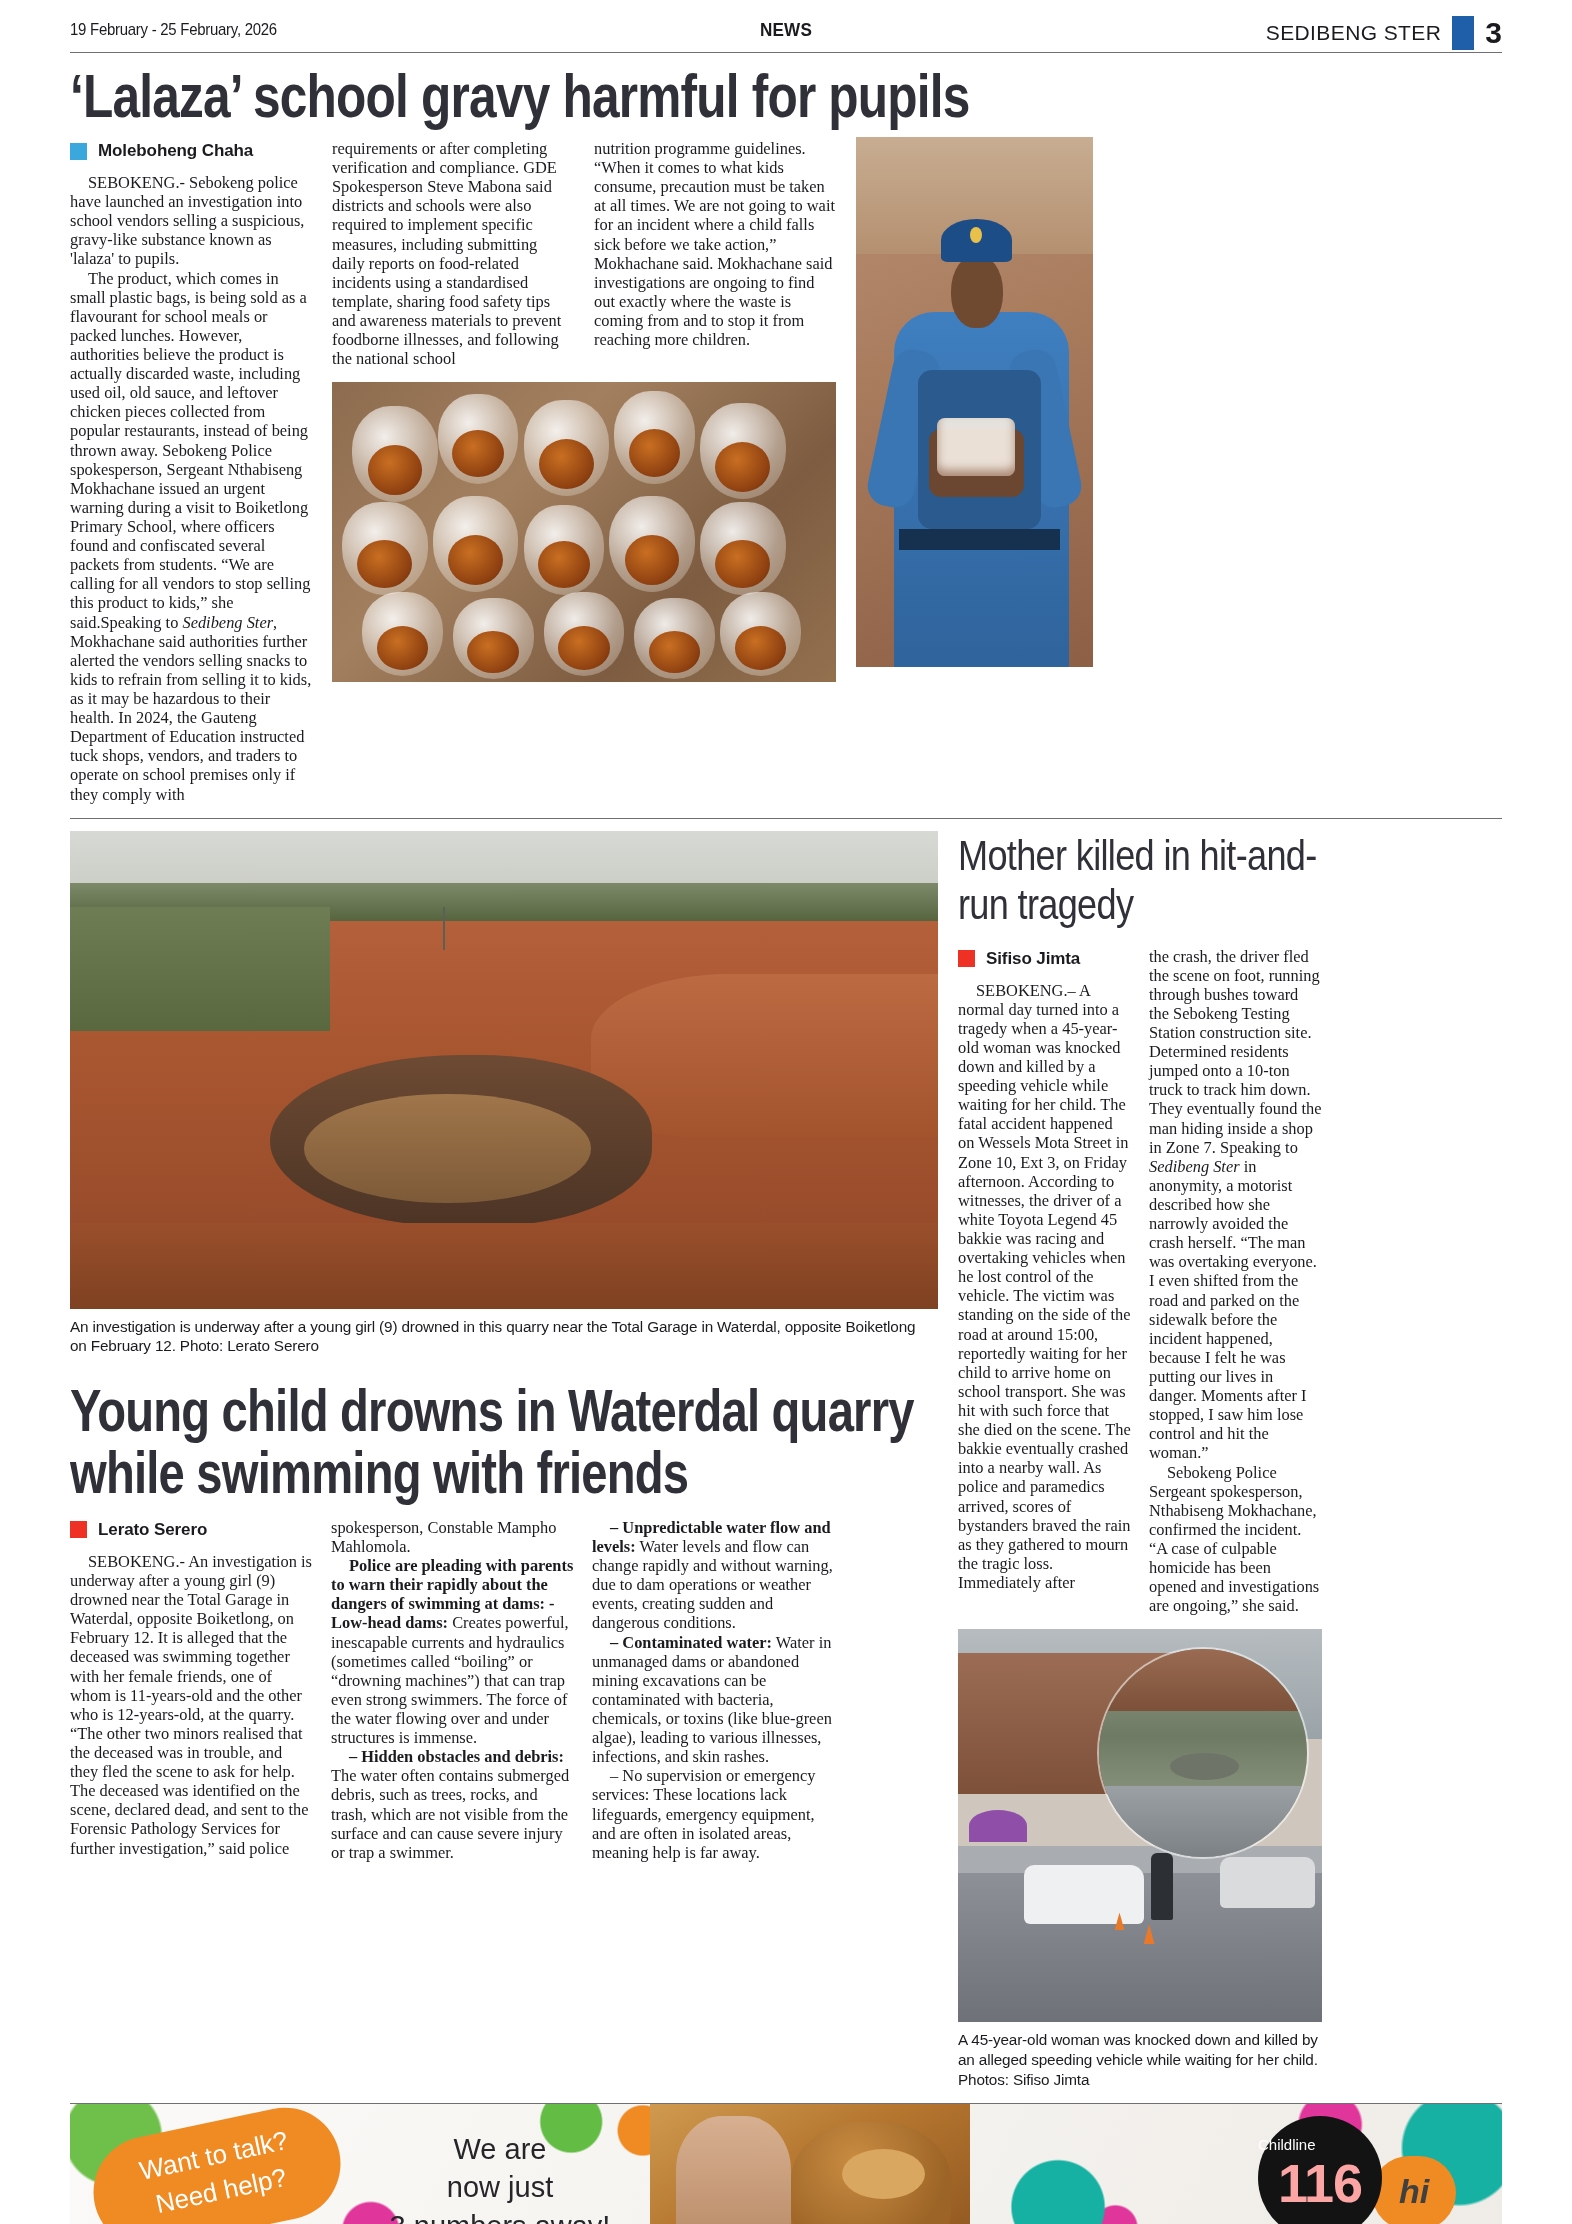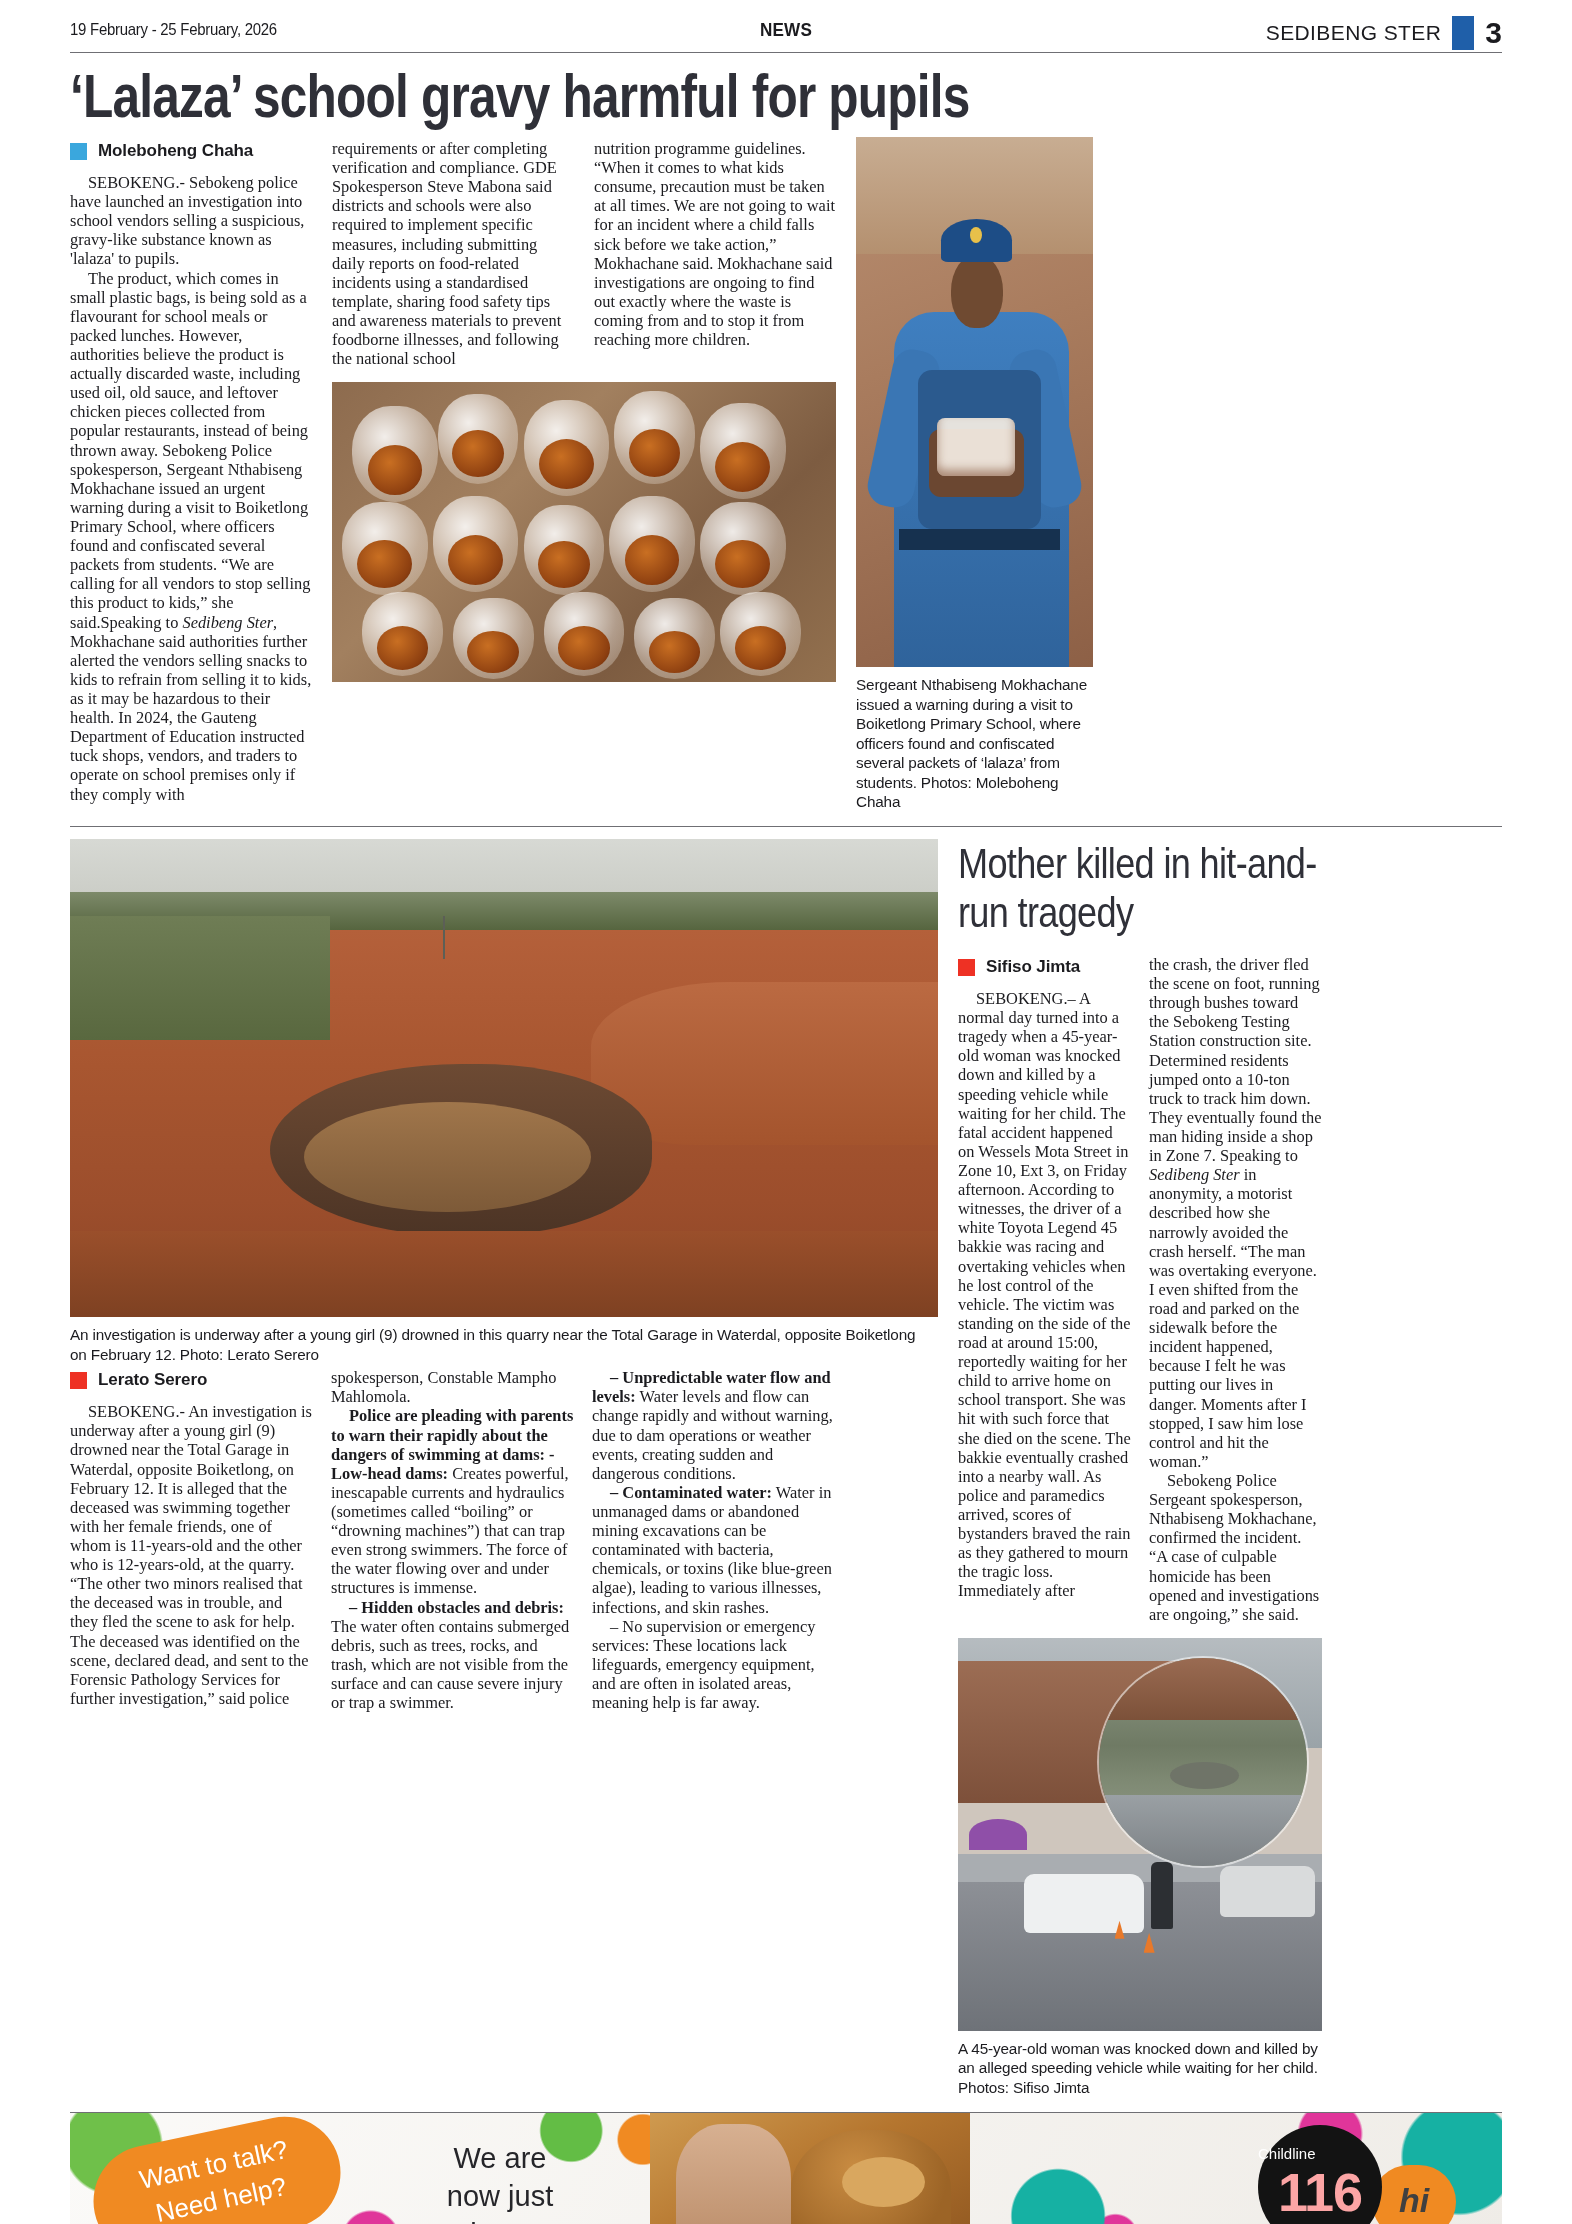--- a/index.html
+++ b/index.html
@@ -363,21 +363,20 @@
         <div class="po-arm-l"></div>
         <div class="po-arm-r"></div>
         <div class="po-vest"></div>
         <div class="po-face"></div>
         <div class="po-hat"></div>
         <div class="po-hat-badge"></div>
         <div class="po-hands"></div>
         <div class="po-packet"></div>
         <div class="po-belt"></div>
       </div>
-      <div class="caption" style="margin-top:8px;">Sergeant Nthabiseng Mokhachane issued a warning during a visit to Boiketlong Primary School, where officers found and confiscated several packets of ‘lalaza’ from students. Photos: Moleboheng Chaha</div>
     </div>
   </div>
 
   <div class="rule-mid" style="margin-top:14px;"></div>
 
   <div class="lower" style="margin-top:12px;">
 
     <div class="lower-left">
 
       <div class="photo photo-quarry">
@@ -387,20 +386,24 @@
         <div class="q-grass-l"></div>
         <div class="q-bank"></div>
         <div class="q-pit"></div>
         <div class="q-water"></div>
         <div class="q-front"></div>
         <div class="q-pole"></div>
       </div>
 
       <div class="caption" style="margin-top:8px; width:850px;">An investigation is underway after a young girl (9) drowned in this quarry near the Total Garage in Waterdal, opposite Boiketlong on February 12. Photo: Lerato Serero</div>
 
+      <div style="overflow:hidden; margin-top:6px;">
+        <div class="headline h-drown">Young child drowns in Waterdal quarry</div>
+        <div class="headline h-drown" style="margin-top:-12px;">while swimming with friends</div>
+      </div>
 
       <div class="cols3" style="margin-top:2px;">
         <div class="c3">
           <div class="byline">
             <span class="byline-sq" style="background:#ee3124"></span>
             <span class="byline-name">Lerato Serero</span>
           </div>
           <div class="body-text">
             <p>SEBOKENG.- An investigation is underway after a young girl (9) drowned near the Total Garage in Waterdal, opposite Boiketlong, on February 12. It is alleged that the deceased was swimming together with her female friends, one of whom is 11-years-old and the other who is 12-years-old, at the quarry. “The other two minors realised that the deceased was in trouble, and they fled the scene to ask for help. The deceased was identified on the scene, declared dead, and sent to the Forensic Pathology Services for further investigation,” said police</p>
           </div>

